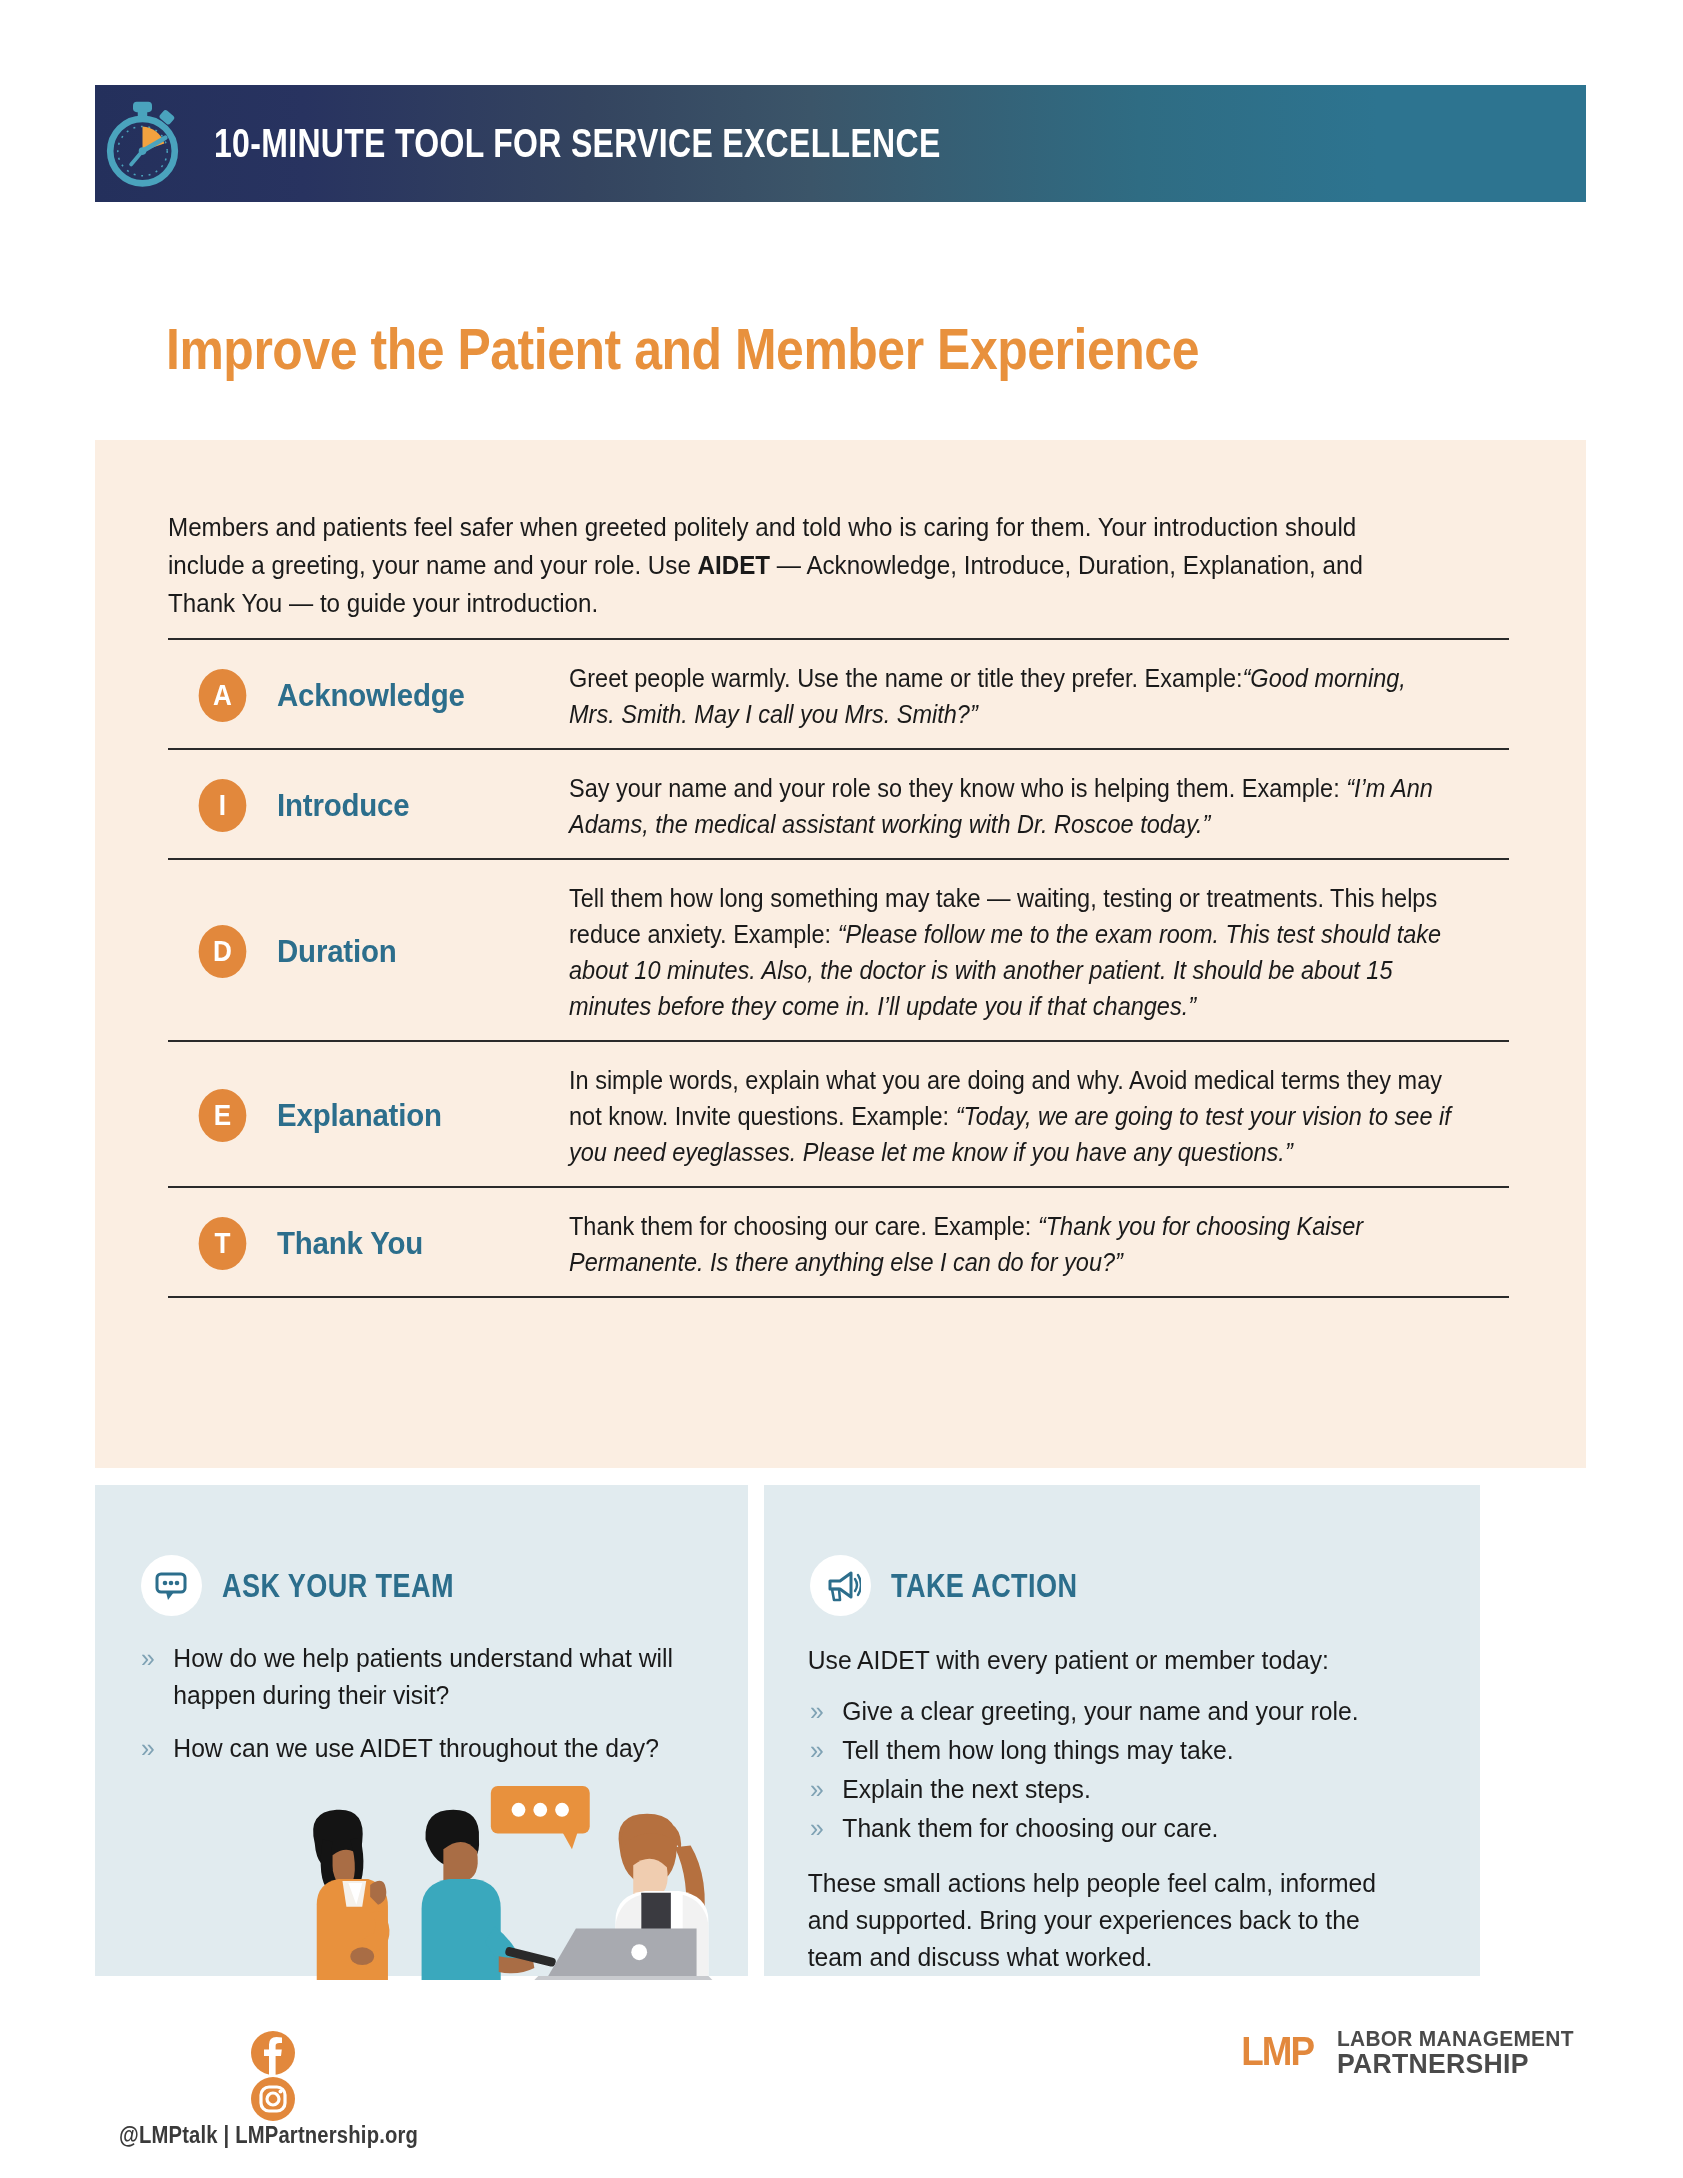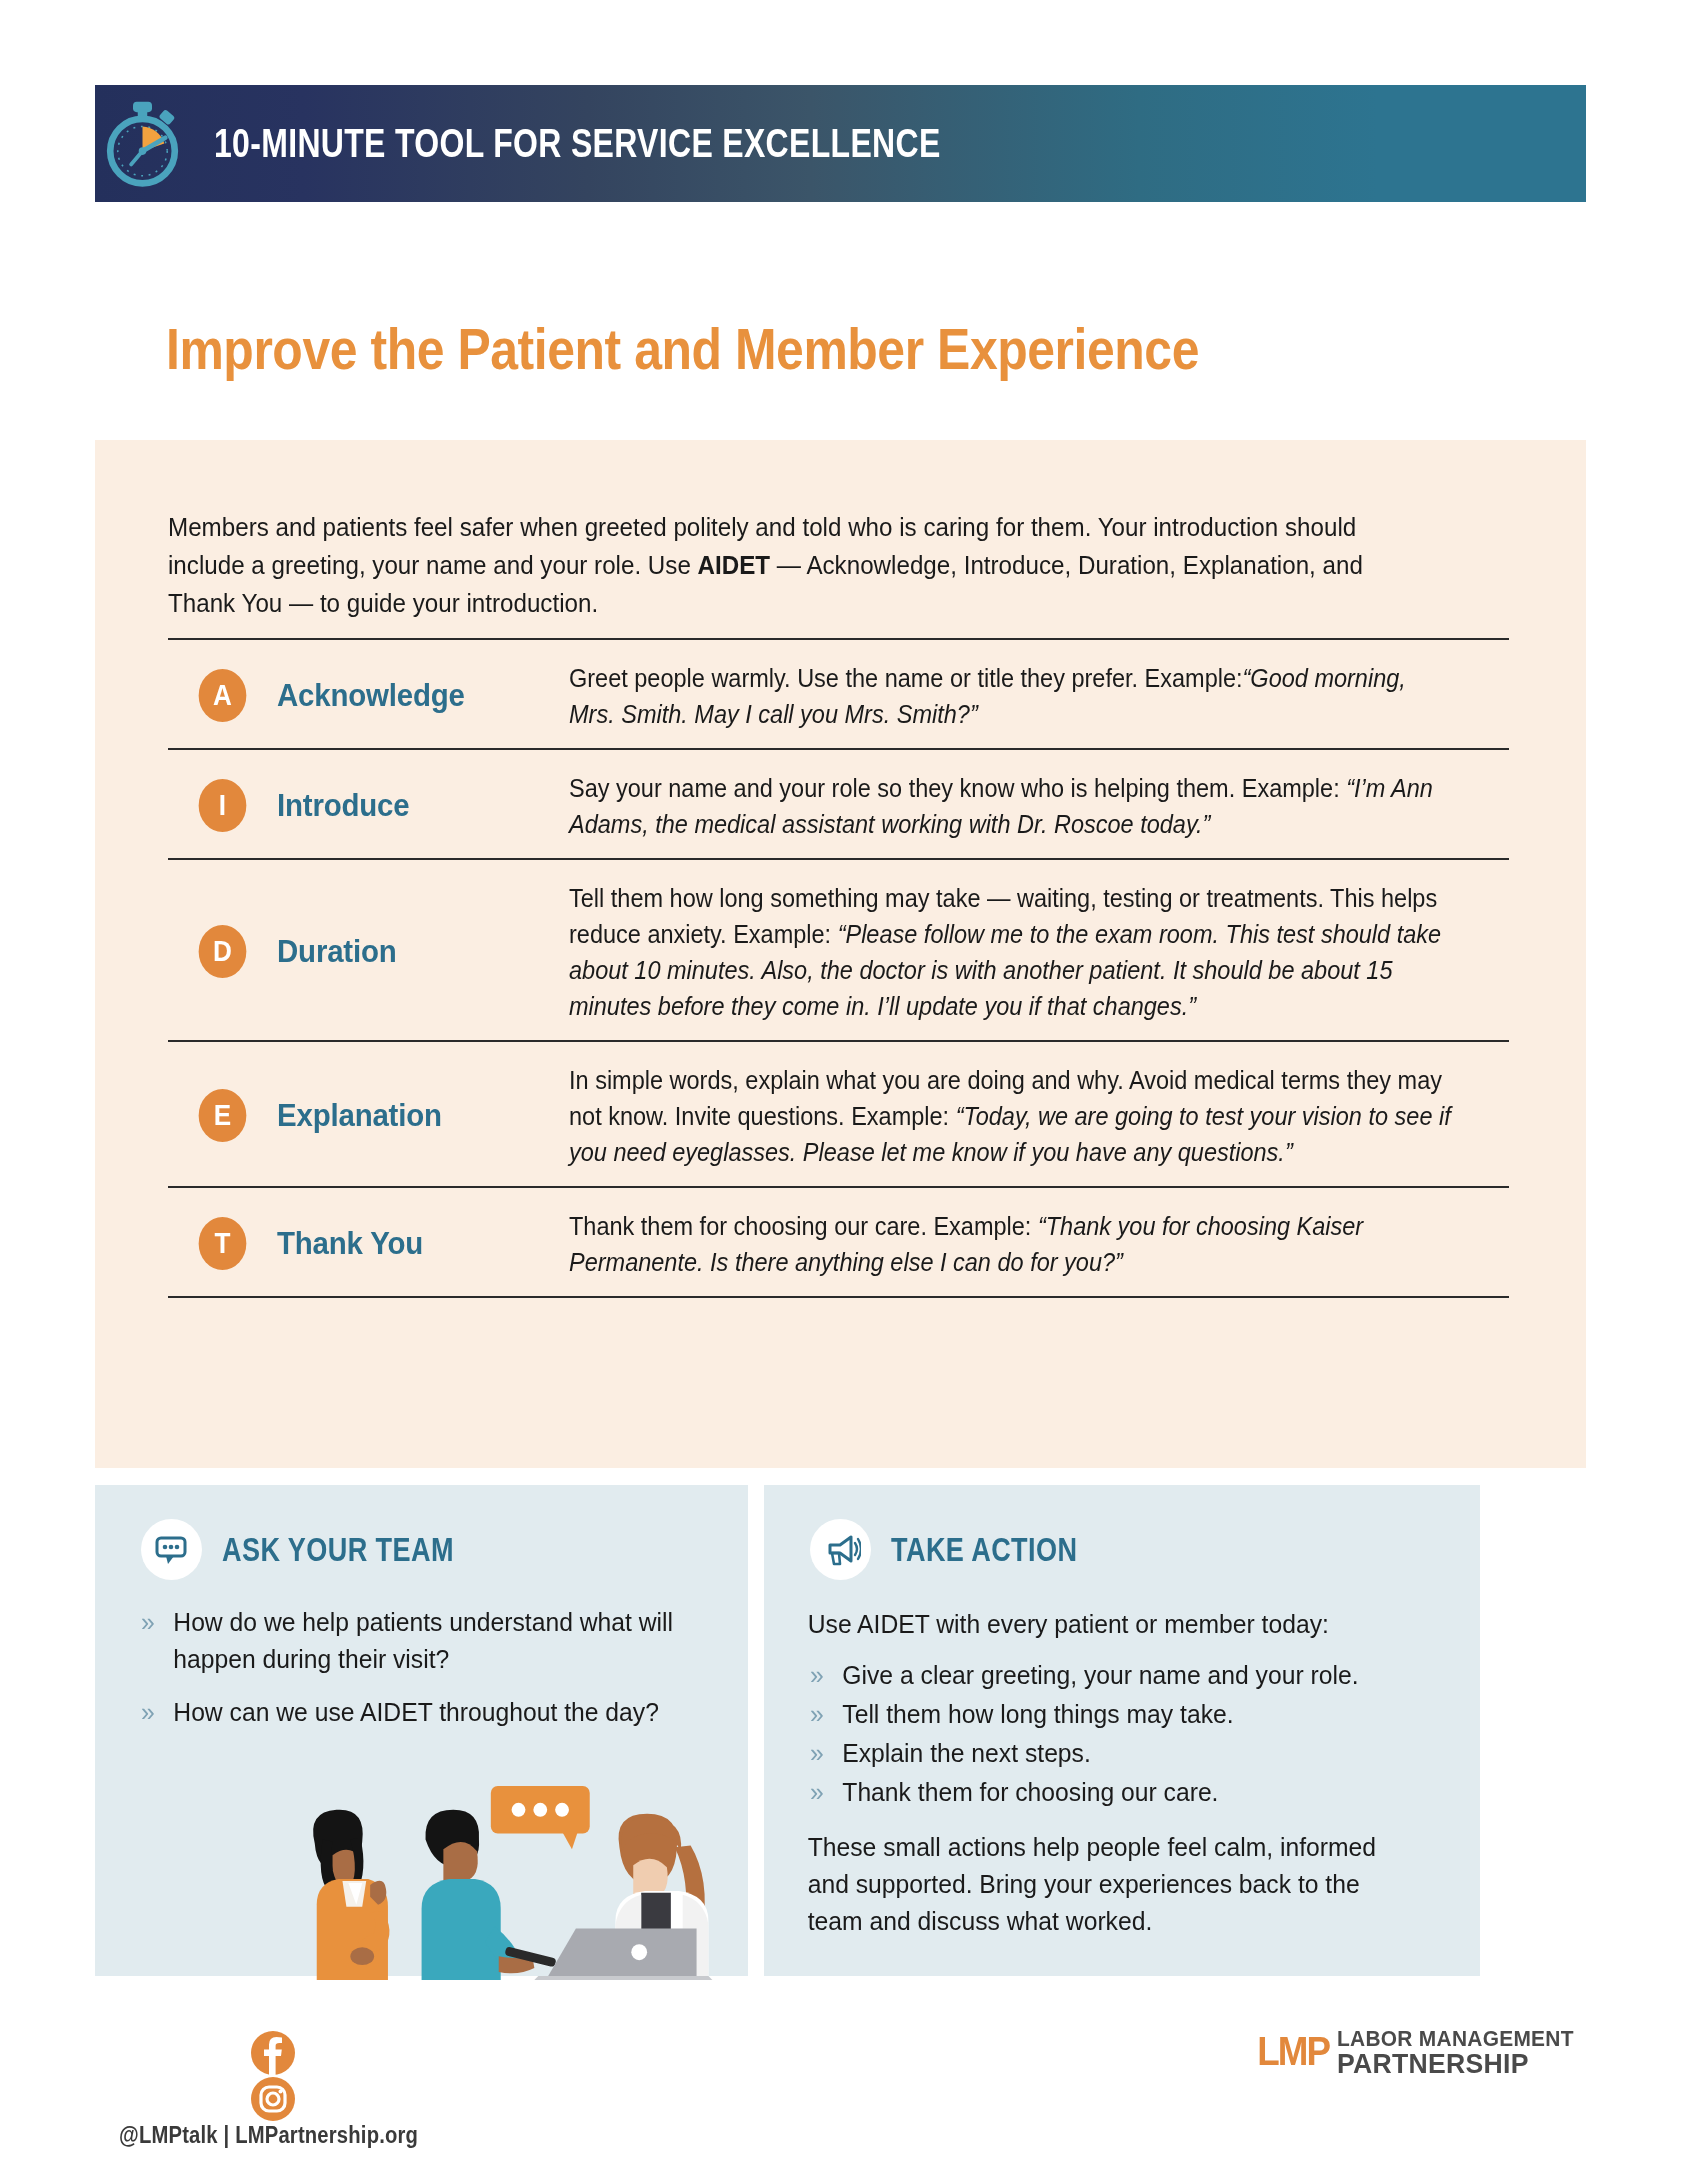--- a/index.html
+++ b/index.html
@@ -161,20 +161,21 @@
     top: 1485px;
     background: #e1ebef;
   }
   .panel-left  { left: 95px;  width: 653px;  height: 491px; }
   .panel-right { left: 764px; width: 716px;  height: 491px; }
 
   .panel-head {
     display: flex;
     align-items: center;
     padding: 34px 0 0 46px;
+    margin-top: 36px;
   }
   .panel-icon-circle {
     width: 61px;
     height: 61px;
     border-radius: 50%;
     background: #ffffff;
     display: flex;
     align-items: center;
     justify-content: center;
     flex: 0 0 61px;
@@ -270,21 +271,21 @@
   }
   .logo-mark {
     font-size: 40px;
     font-weight: bold;
     color: #e2883c;
     letter-spacing: -2px;
     transform: scaleX(0.92);
     font-family: "Liberation Sans", sans-serif;
   }
   .logo-words {
-    margin-left: 4px;
+    margin-left: 20px;
     line-height: 25px;
   }
   .logo-line1 {
     font-size: 22px;
     font-weight: bold;
     color: #4a4a4a;
     letter-spacing: 0.3px;
     transform: scaleX(0.95);
     transform-origin: left center;
     display: block;

